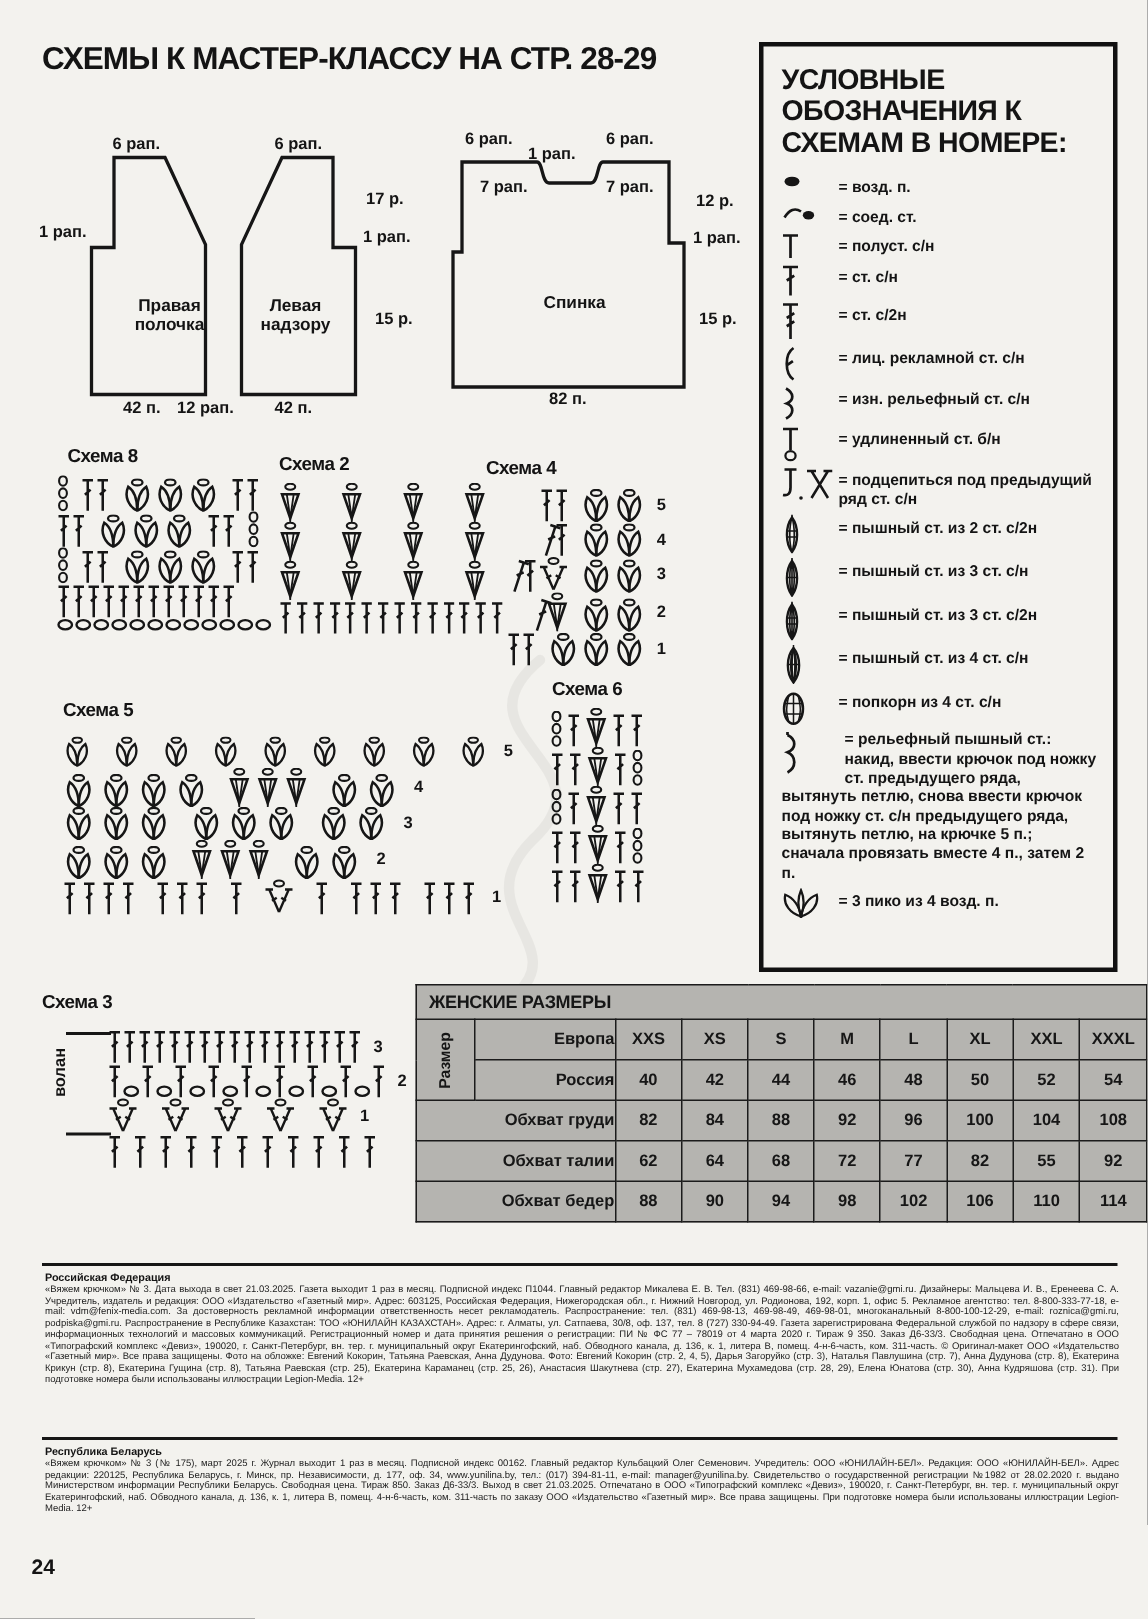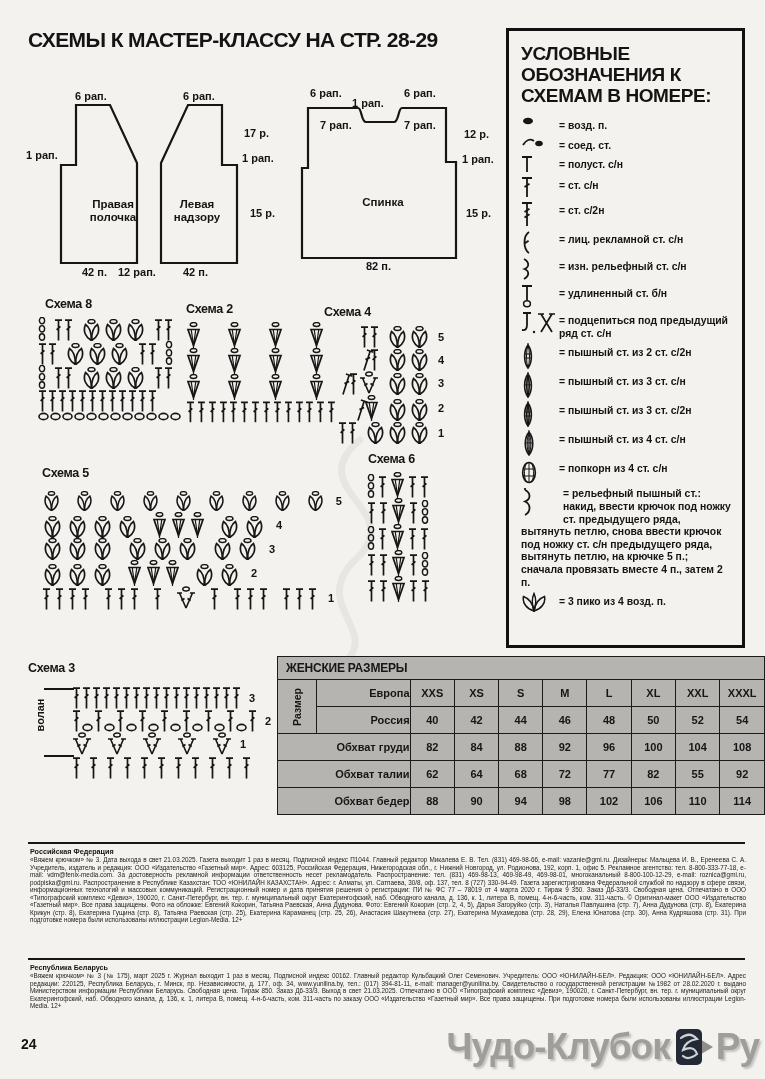--- a/index.html
+++ b/index.html
@@ -1242,23 +1242,14 @@
 
   <div class="rule" style="top:842px"></div>
   <div class="foot-h" style="top:847px">Российская Федерация</div>
   <div class="foot-t" style="top:856px">«Вяжем крючком» № 3. Дата выхода в свет 21.03.2025. Газета выходит 1 раз в месяц. Подписной индекс П1044. Главный редактор Микалева Е. В. Тел. (831) 469-98-66, e-mail: vazanie@gmi.ru. Дизайнеры: Мальцева И. В., Еренеева С. А. Учредитель, издатель и редакция: ООО «Издательство «Газетный мир». Адрес: 603125, Российская Федерация, Нижегородская обл., г. Нижний Новгород, ул. Родионова, 192, корп. 1, офис 5. Рекламное агентство: тел. 8-800-333-77-18, e-mail: vdm@fenix-media.com. За достоверность рекламной информации ответственность несет рекламодатель. Распространение: тел. (831) 469-98-13, 469-98-49, 469-98-01, многоканальный 8-800-100-12-29, e-mail: roznica@gmi.ru, podpiska@gmi.ru. Распространение в Республике Казахстан: ТОО «ЮНИЛАЙН КАЗАХСТАН». Адрес: г. Алматы, ул. Сатпаева, 30/8, оф. 137, тел. 8 (727) 330-94-49. Газета зарегистрирована Федеральной службой по надзору в сфере связи, информационных технологий и массовых коммуникаций. Регистрационный номер и дата принятия решения о регистрации: ПИ № ФС 77 – 78019 от 4 марта 2020 г. Тираж 9 350. Заказ Д6-33/3. Свободная цена. Отпечатано в ООО «Типографский комплекс «Девиз», 190020, г. Санкт-Петербург, вн. тер. г. муниципальный округ Екатерингофский, наб. Обводного канала, д. 136, к. 1, литера В, помещ. 4-н-6-часть, ком. 311-часть. © Оригинал-макет ООО «Издательство «Газетный мир». Все права защищены. Фото на обложке: Евгений Кокорин, Татьяна Раевская, Анна Дудунова. Фото: Евгений Кокорин (стр. 2, 4, 5), Дарья Загоруйко (стр. 3), Наталья Павлушина (стр. 7), Анна Дудунова (стр. 8), Екатерина Крикун (стр. 8), Екатерина Гущина (стр. 8), Татьяна Раевская (стр. 25), Екатерина Караманец (стр. 25, 26), Анастасия Шакутнева (стр. 27), Екатерина Мухамедова (стр. 28, 29), Елена Юнатова (стр. 30), Анна Кудряшова (стр. 31). При подготовке номера были использованы иллюстрации Legion-Media. 12+</div>
   <div class="rule" style="top:958px"></div>
   <div class="foot-h" style="top:963px">Республика Беларусь</div>
   <div class="foot-t" style="top:972px">«Вяжем крючком» № 3 (№ 175), март 2025 г. Журнал выходит 1 раз в месяц. Подписной индекс 00162. Главный редактор Кульбацкий Олег Семенович. Учредитель: ООО «ЮНИЛАЙН-БЕЛ». Редакция: ООО «ЮНИЛАЙН-БЕЛ». Адрес редакции: 220125, Республика Беларусь, г. Минск, пр. Независимости, д. 177, оф. 34, www.yunilina.by, тел.: (017) 394-81-11, e-mail: manager@yunilina.by. Свидетельство о государственной регистрации №1982 от 28.02.2020 г. выдано Министерством информации Республики Беларусь. Свободная цена. Тираж 850. Заказ Д6-33/3. Выход в свет 21.03.2025. Отпечатано в ООО «Типографский комплекс «Девиз», 190020, г. Санкт-Петербург, вн. тер. г. муниципальный округ Екатерингофский, наб. Обводного канала, д. 136, к. 1, литера В, помещ. 4-н-6-часть, ком. 311-часть по заказу ООО «Издательство «Газетный мир». Все права защищены. При подготовке номера были использованы иллюстрации Legion-Media. 12+</div>
 
   <div class="pageno">24</div>
 
-  <div class="wmark">
-    <span>Чудо-Клубок</span>
-    <svg class="wicon" width="42" height="42" viewBox="0 0 42 42">
-      <polygon points="16,6 41,21 16,36" fill="#8f8e8c"></polygon>
-      <rect x="4" y="3" width="26" height="36" rx="5" fill="#232a36"></rect>
-      <path d="M9,12 q9,-7 16,1 q-12,2 -14,11 q11,-5 14,4 q-9,7 -14,2" fill="none" stroke="#cfd3d8" stroke-width="2.2" stroke-linecap="round"></path>
-    </svg>
-    <span>Ру</span>
-  </div>
 
 </div>
 
 </body></html>

